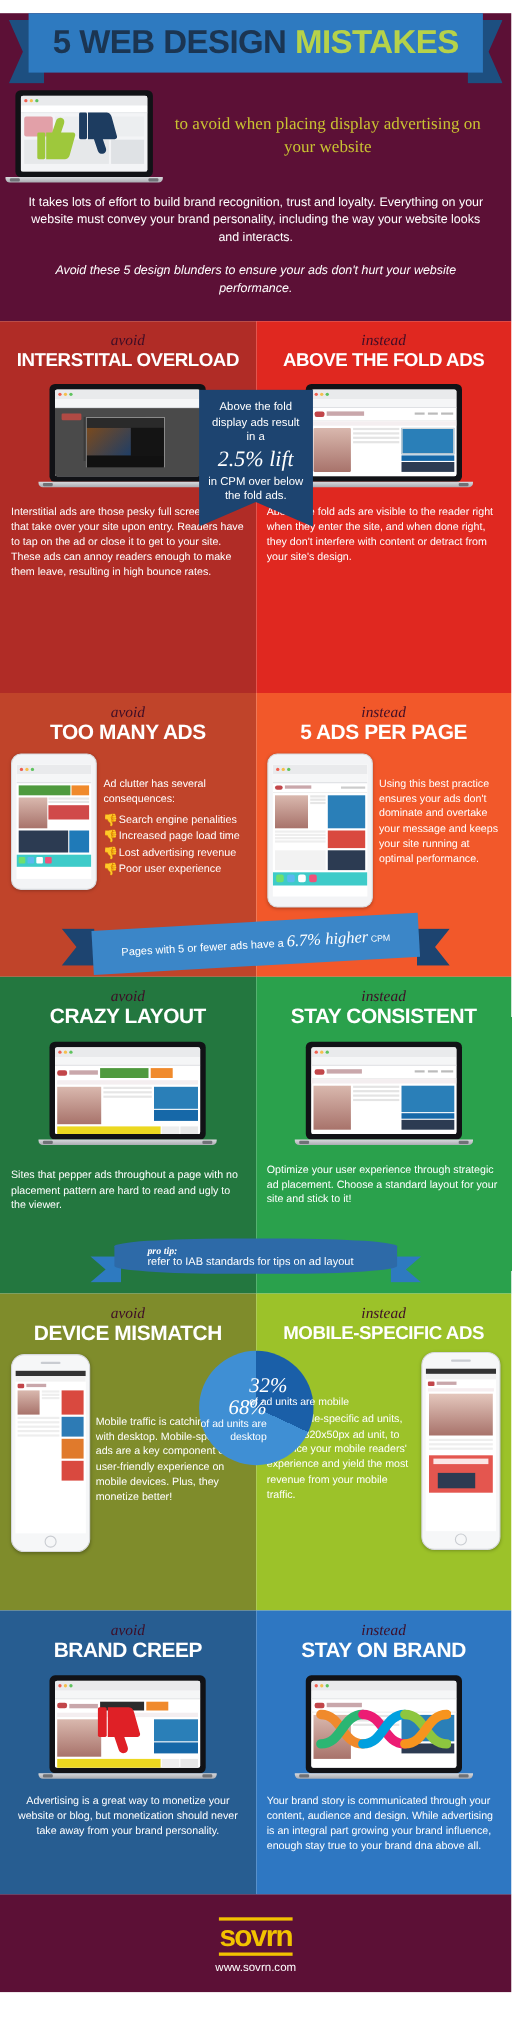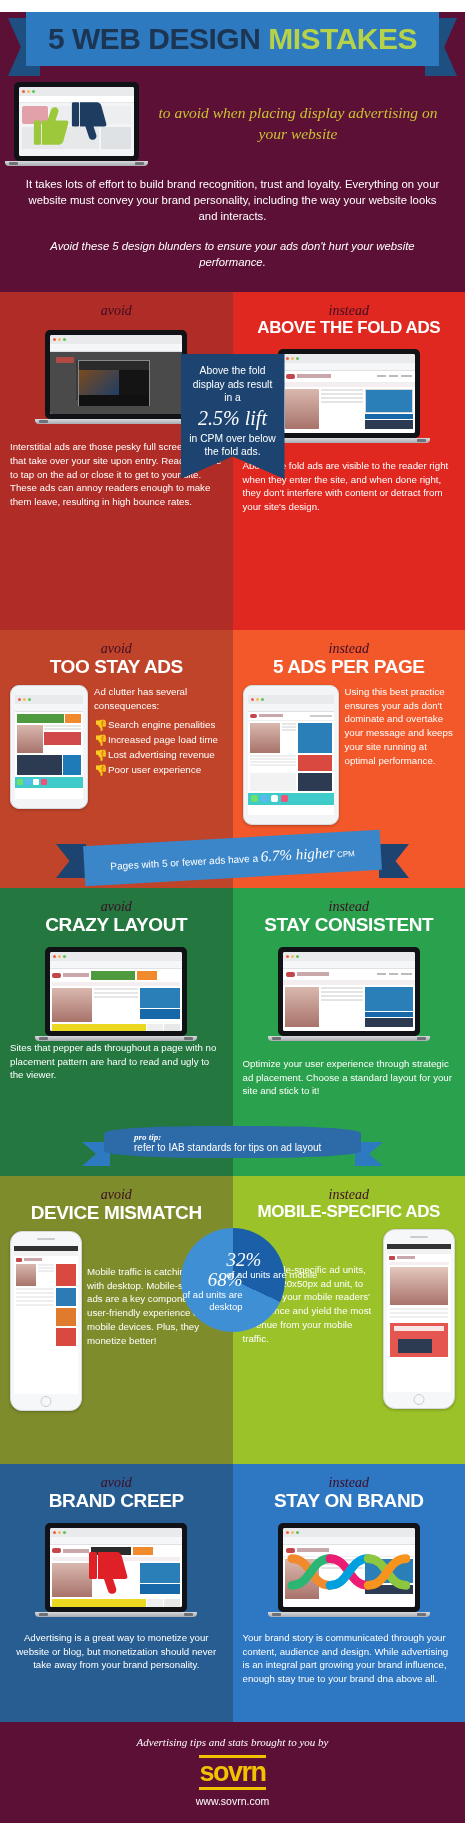--- a/index.html
+++ b/index.html
@@ -59,21 +59,20 @@
 
   .hero {
     display: flex;
     align-items: center;
     padding: 12px 14px 0 14px;
   }
   .laptop-hero { width: 125px; flex: 0 0 125px; }
   .hero-sub {
     flex: 1;
     font-family: "Liberation Serif", serif;
-    font-style: italic;
     font-size: 15.5px;
     line-height: 1.35;
     color: #c9c232;
     text-align: center;
     padding-left: 6px;
   }
   .header-para {
     color: #ffffff;
     font-size: 11.3px;
     line-height: 1.42;
@@ -140,21 +139,21 @@
     font-family: "Liberation Serif", serif;
     font-style: italic; font-size: 14px; text-align: center;
     color: #3e0d26; line-height: 1;
   }
   .headline {
     font-weight: bold; font-size: 19px; color: #ffffff;
     text-align: center; letter-spacing: -0.4px; line-height: 1.05;
     margin-top: 1px; white-space: nowrap;
   }
   .headline.sm { font-size: 17px; }
-  .body-txt { color: #ffffff; font-size: 9.7px; line-height: 1.42; }
+  .body-txt { color: #ffffff; font-size: 9.7px; line-height: 1.42; margin-top: 21px; }
 
   
   .sec1 .left { background: #b02c26; }
   .sec1 .right { background: #e02820; }
   .badge {
     position: absolute; left: 50%; transform: translateX(-50%);
     top: 62px; width: 104px; background: #1d4470;
     clip-path: polygon(0 0,100% 0,100% 100%,50% 82%,0 100%);
     padding: 10px 8px 20px 8px; text-align: center; z-index: 5;
   }
@@ -315,20 +314,21 @@
       <div class="hero-sub">to avoid when placing display advertising on your website</div>
     </div>
 
     <div class="header-para">It takes lots of effort to build brand recognition, trust and loyalty. Everything on your website must convey your brand personality, including the way your website looks and interacts.</div>
     <div class="header-para second">Avoid these 5 design blunders to ensure your ads don't hurt your website performance.</div>
   </div>
 
   <div class="sec sec1" style="height:338px;">
     <div class="col left">
       <div class="eyebrow">avoid</div>
+      <div class="headline sm">INTERSTITAL OVERLOAD</div>
       <div class="laptop" style="width:142px;margin:12px auto 0 auto;">
         <div class="screen-frame">
           <div class="browser">
             <div class="bchrome">
                 <span class="dot r"></span>
                 <span class="dot y"></span>
                 <span class="dot g"></span>
               </div>
             <div class="burl"></div>
             <div style="position:relative;height:62px;background:#4a4a4a;">
@@ -398,21 +398,21 @@
     <div class="badge">
       <div class="t">Above the fold display ads result in a</div>
       <div class="big">2.5% lift</div>
       <div class="t">in CPM over below the fold ads.</div>
     </div>
   </div>
 
   <div class="sec sec2" style="height:258px;">
     <div class="col left">
       <div class="eyebrow">avoid</div>
-      <div class="headline">TOO STAY ADS</div>
+      <div class="headline">TOO MANY ADS</div>
       <div class="inner">
         <div class="tablet" style="width:78px;flex:0 0 78px;">
           <div class="site" style="height:104px;overflow:hidden;">
             <div class="bchrome">
                 <span class="dot r"></span>
                 <span class="dot y"></span>
                 <span class="dot g"></span>
               </div>
             <div class="burl"></div>
             <div style="display:flex;gap:1px;padding:2px;">
@@ -800,20 +800,19 @@
             </div>
           </div>
         </div>
         <div class="base"></div>
       </div>
       <div class="body-txt" style="margin-top:14px;">Your brand story is communicated through your content, audience and design. While advertising is an integral part growing your brand influence, enough stay true to your brand dna above all.</div>
     </div>
   </div>
 
   <div class="footer">
-    <div class="tag">Advertising tips and stats brought to you by</div>
     <div class="logo">
       <div class="wm">sovrn</div>
     </div>
     <div class="url">www.sovrn.com</div>
   </div>
 
 </div>
 
 </body></html>

